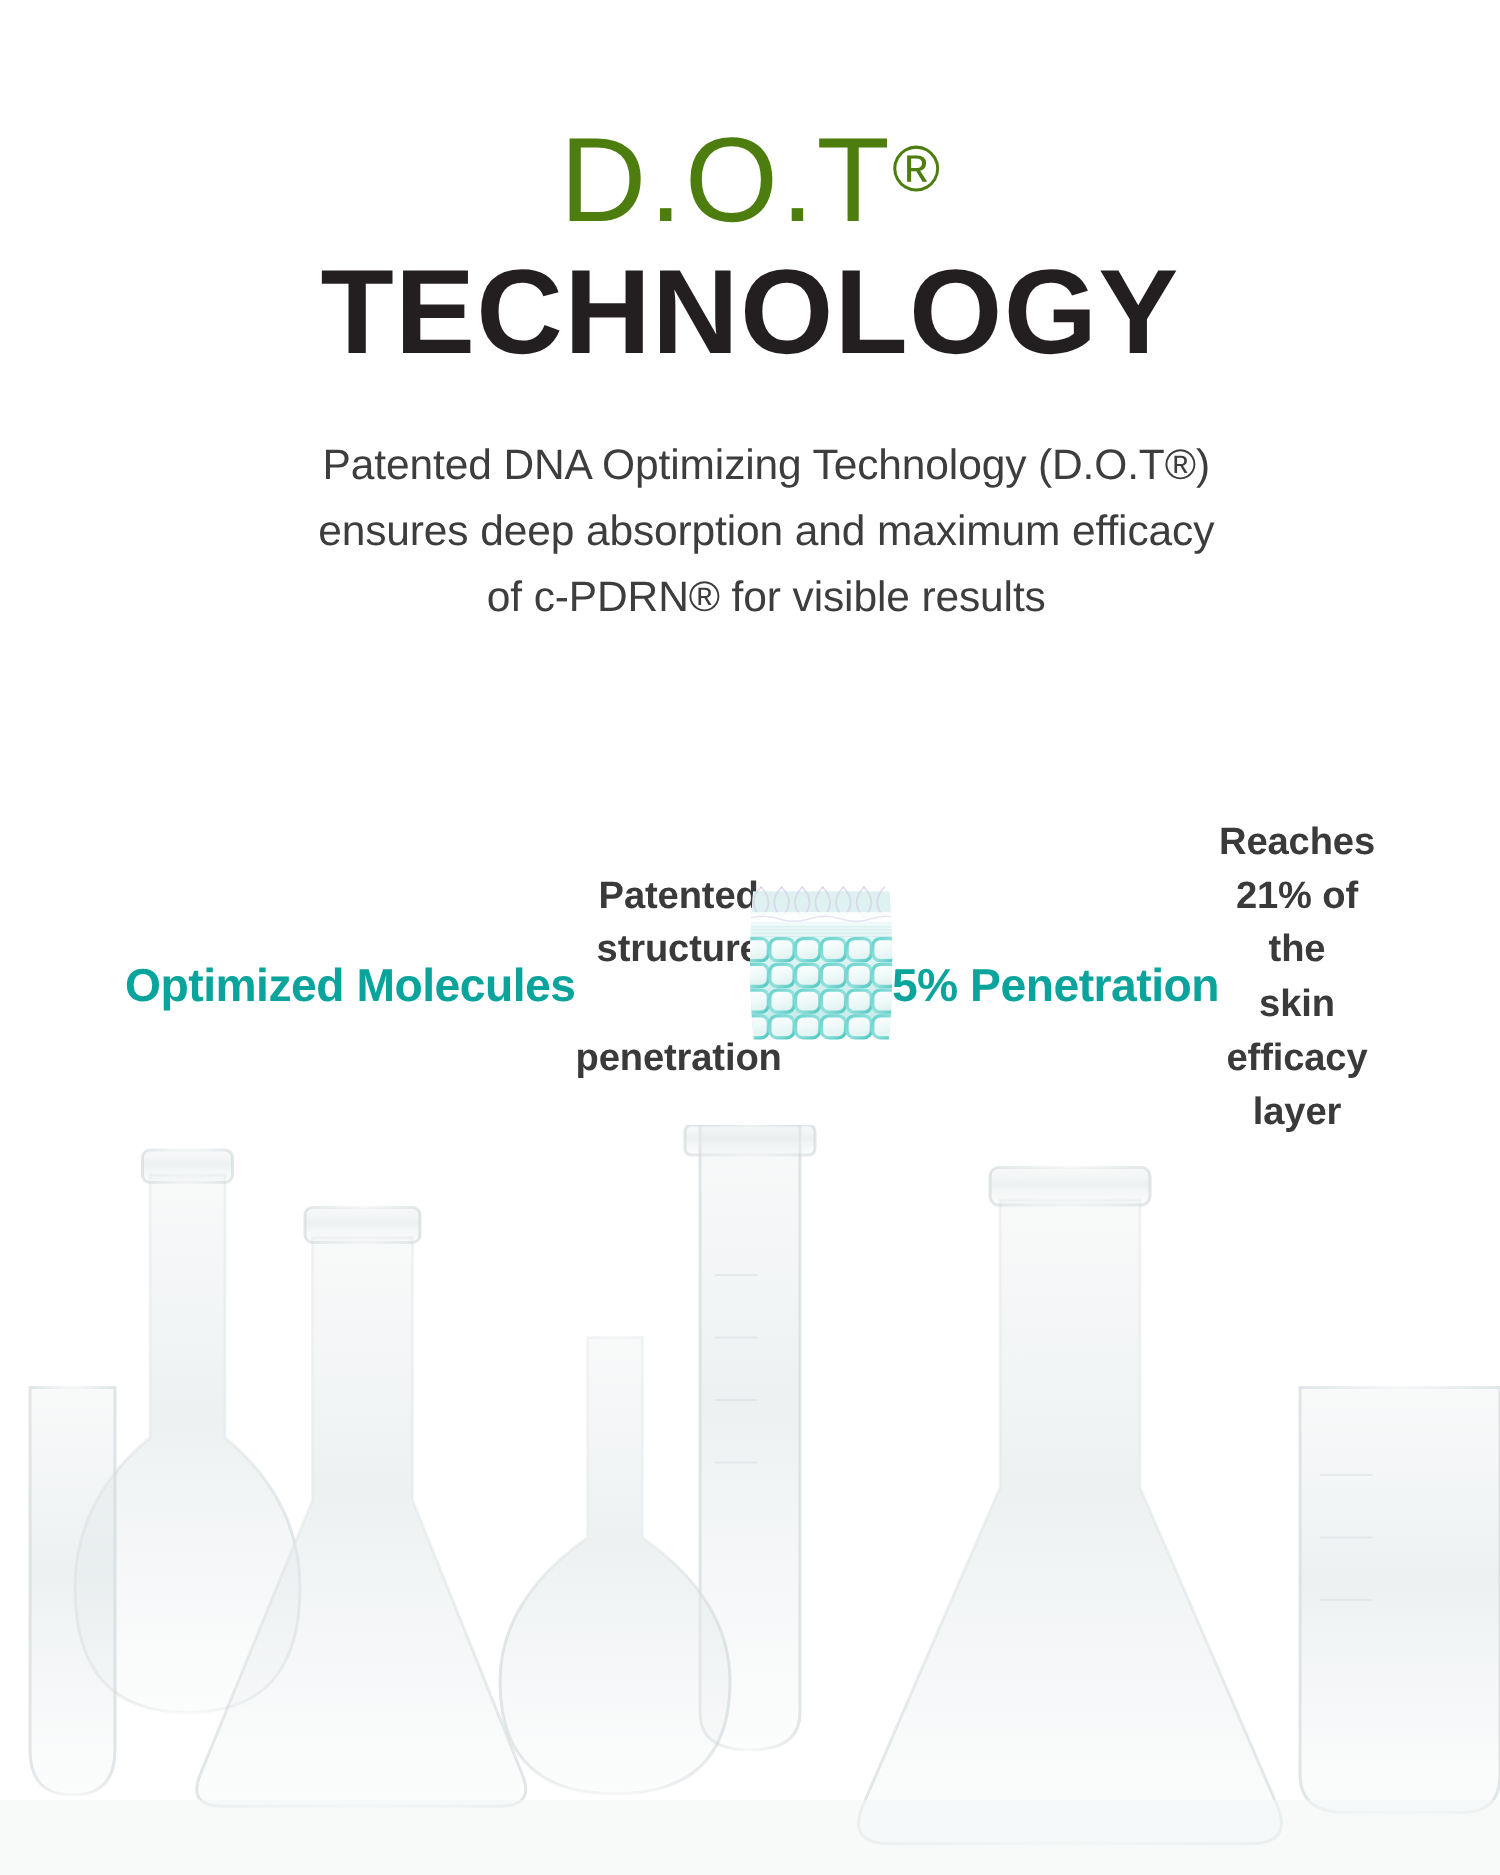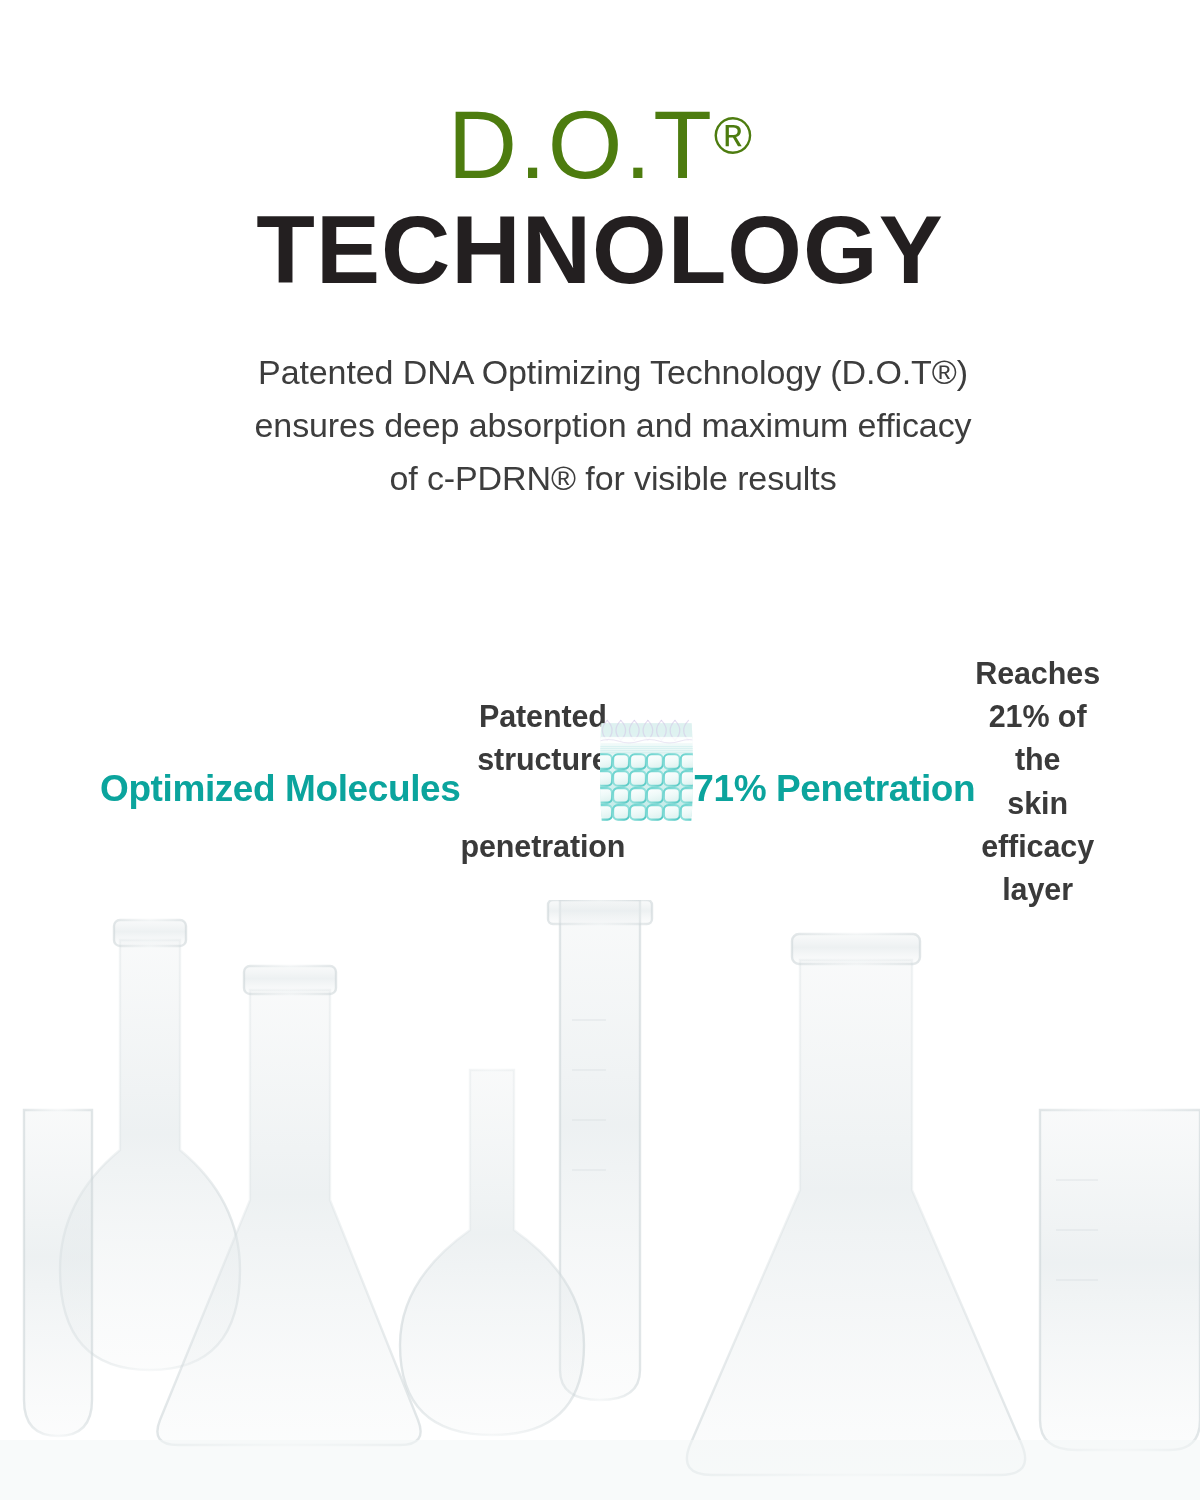--- a/index.html
+++ b/index.html
@@ -345,21 +345,21 @@
             <rect x="194" y="0" width="66" height="60" rx="20" fill="url(#cellFill)" stroke="url(#wallG)" stroke-width="9"></rect>
             <rect x="264" y="0" width="66" height="60" rx="20" fill="url(#cellFill)" stroke="url(#wallG)" stroke-width="9"></rect>
             <rect x="334" y="0" width="66" height="60" rx="20" fill="url(#cellFill)" stroke="url(#wallG)" stroke-width="9"></rect>
           </g>
         </g>
 
         <rect width="386" height="386" fill="#ffffff" opacity="0.05"></rect>
       </svg>
     </div>
 
-    <h2 class="feature-title">71% Penetration</h2>
+    <h2 class="feature-title">5% Penetration</h2>
 
     <p class="feature-desc">
       <span>Reaches 21% of the</span><br>
       <span>skin efficacy layer</span>
     </p>
   </div>
 
 </section>
 
 </body></html>

